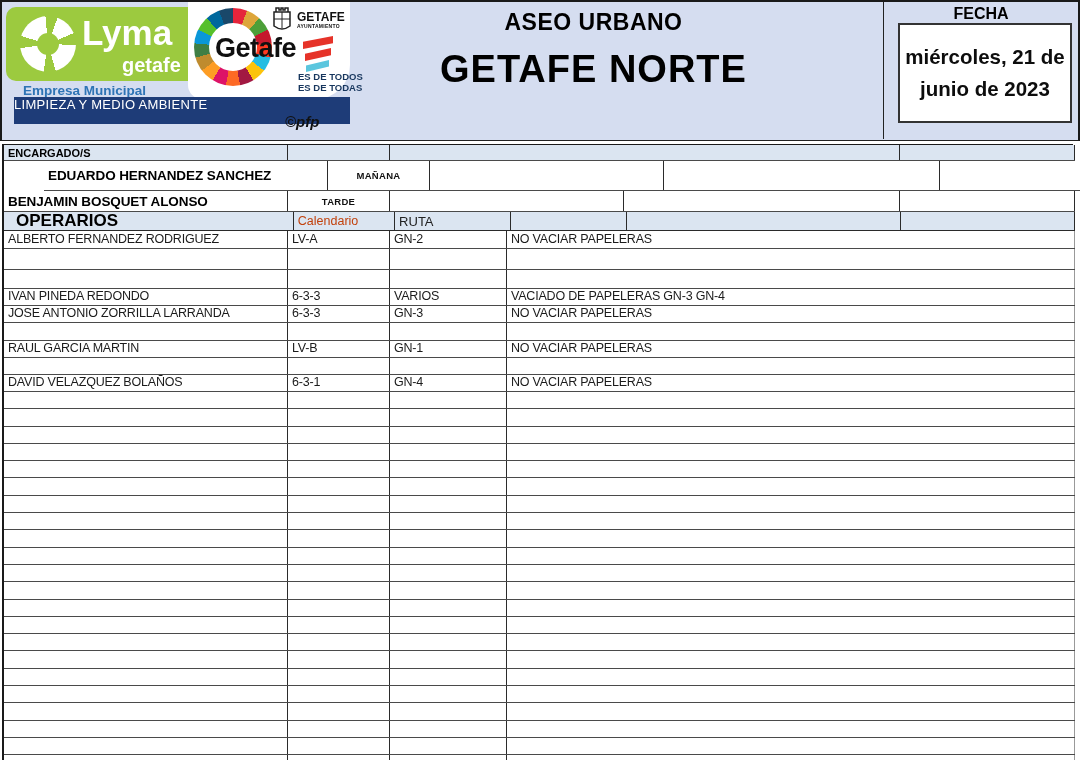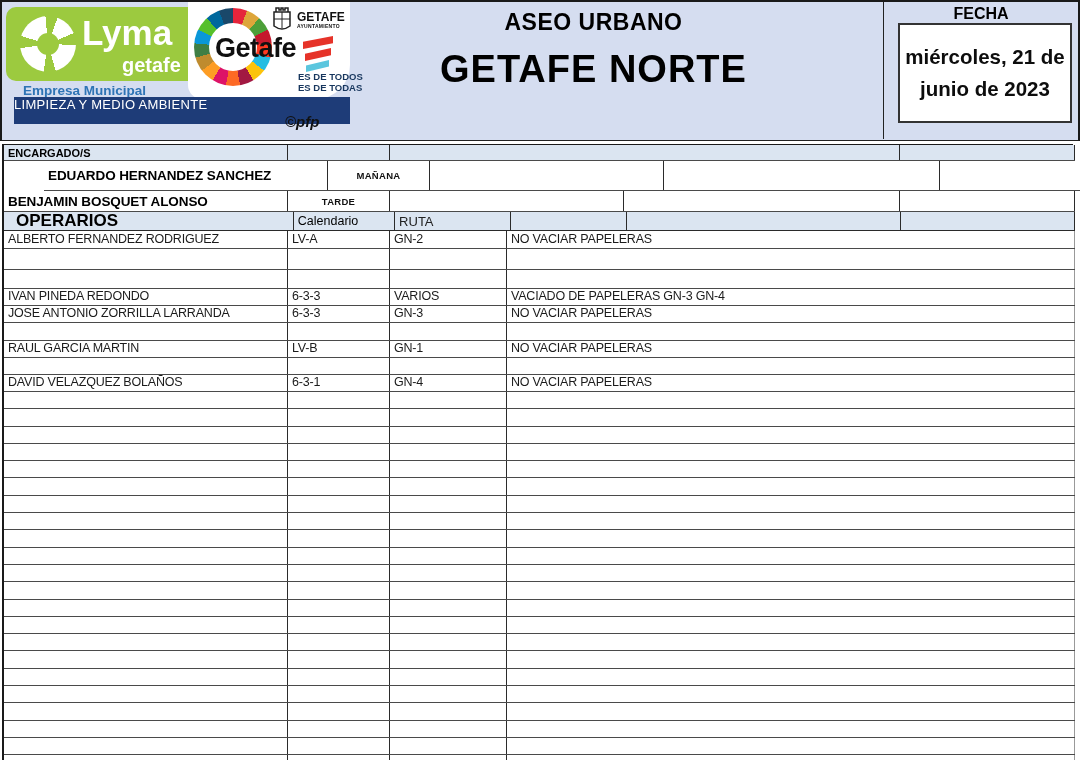--- a/index.html
+++ b/index.html
@@ -81,21 +81,21 @@
 
   .r-enc  { height:16px; }
   .r-name { height:30px;margin-left:40px; }
   .r-name2{ height:21px; }
   .r-oper { height:19px; border-bottom:1.5px solid #2a2a2a;padding-left:8px; }
 
   .t-section { font-weight:bold; font-size:11px; color:#000; }
   .t-oper { font-weight:bold; font-size:17px; color:#000; }
   .t-encname { font-weight:bold; font-size:13.5px; color:#000; letter-spacing:-0.1px; }
   .t-shift { font-weight:bold; font-size:9.5px; color:#111; justify-content:center; letter-spacing:0.3px; }
-  .t-colhead { font-size:12.5px; color:#000000; }
+  .t-colhead { font-size:12.5px; color:#c2410c; }
   .t-ruta { font-size:13px; color:#222; }
 
   .drow .cell { align-items:flex-end; padding-bottom:2px; font-size:12.5px; color:#1b1b1b;
                 letter-spacing:-0.2px; }
 </style>
 </head>
 <body>
 
 <div class="page">
 

